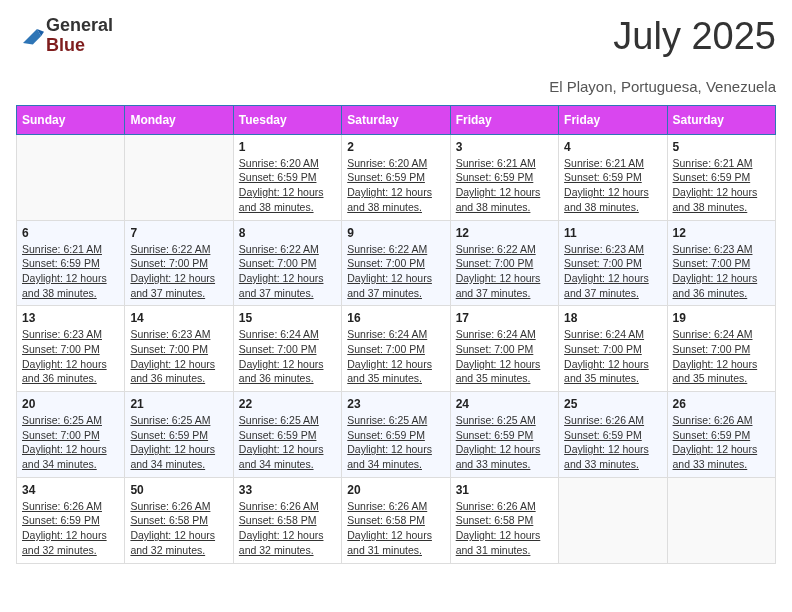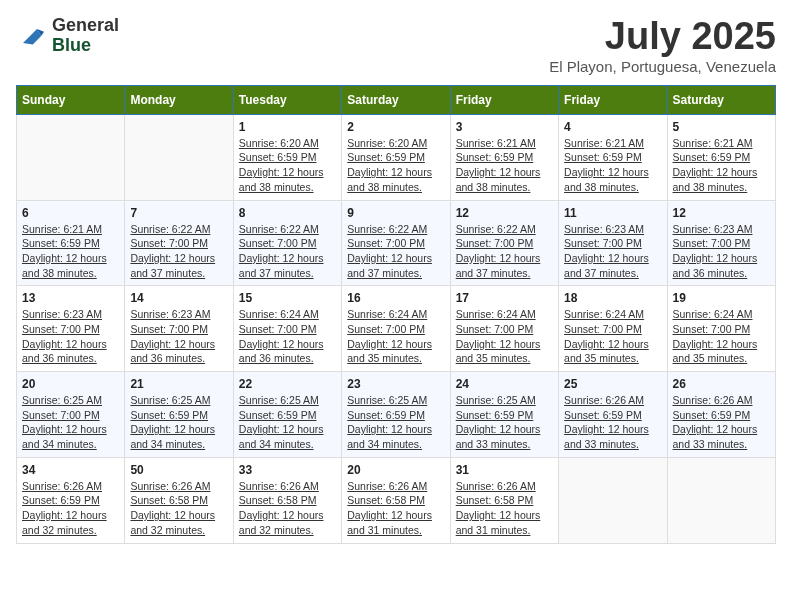--- a/index.html
+++ b/index.html
@@ -12,61 +12,62 @@
     }
     .header {
       display: flex;
       justify-content: space-between;
       align-items: flex-start;
       margin-bottom: 10px;
     }
     .logo {
       display: flex;
       align-items: center;
-      gap: 8px;
+      gap: 2px;
     }
     .logo-text {
       display: flex;
       flex-direction: column;
       line-height: 1.1;
     }
     .logo-general {
       font-size: 18px;
       font-weight: bold;
       color: #333;
     }
     .logo-blue {
       font-size: 18px;
       font-weight: bold;
-      color: #14532d;
+      color: #7f1d1d;
     }
     .logo-icon {
       width: 28px;
       height: 28px;
     }
     .title-block {
       text-align: right;
     }
     .main-title {
       font-size: 38px;
-      font-weight: bold;
+      font-weight: normal;
       color: #333;
       line-height: 1.1;
     }
     .subtitle {
       font-size: 15px;
       color: #555;
+      margin-top: 20px;
     }
     .calendar-table {
       width: 100%;
       border-collapse: collapse;
       font-size: 11px;
     }
     .calendar-table th {
-      background-color: #4d7c0f;
+      background-color: #d946ef;
       color: #fff;
       padding: 7px 5px;
       font-size: 12px;
       font-weight: bold;
       text-align: left;
       border: 1px solid #2e75b6;
     }
     .calendar-table td {
       vertical-align: top;
       padding: 5px 5px;

